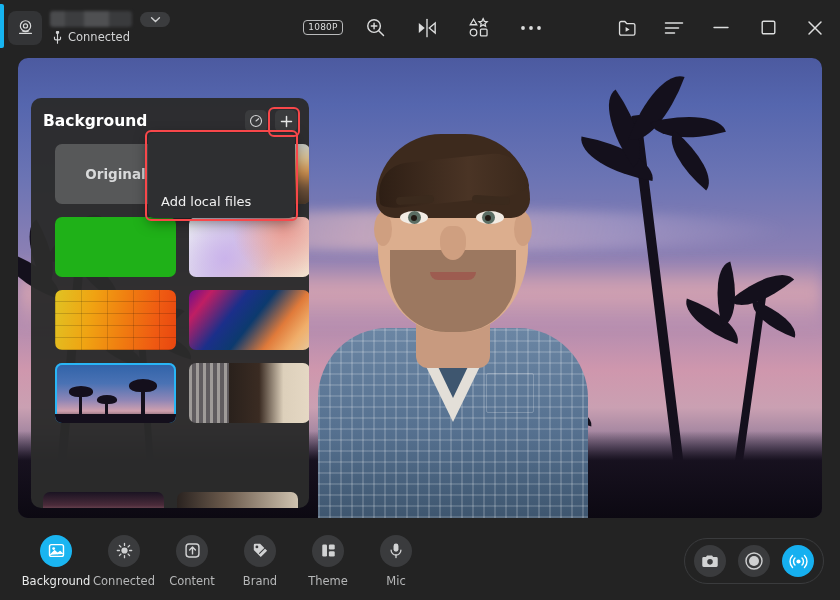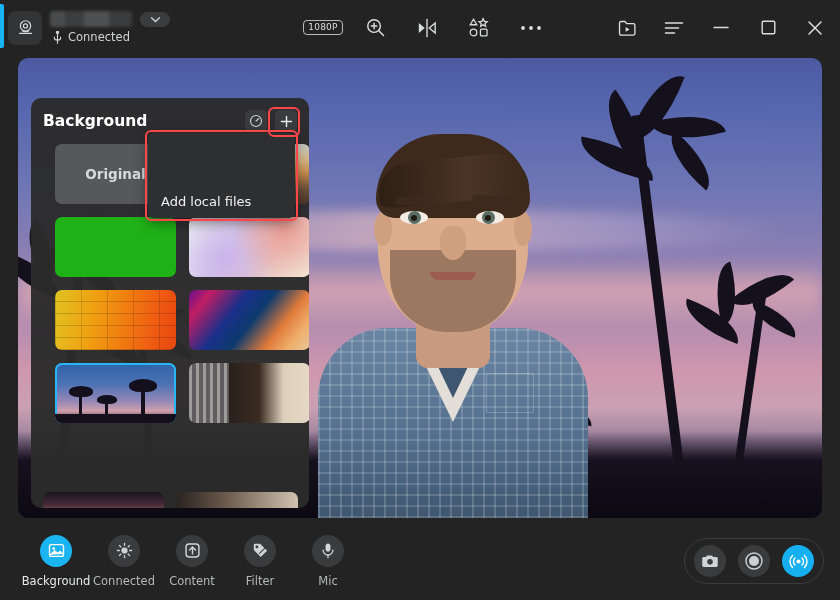--- a/index.html
+++ b/index.html
@@ -522,23 +522,33 @@
     </div>
 
     <div class="nav-item">
       <div class="nav-circle">
         <svg width="17" height="17" viewBox="0 0 18 18" fill="none" stroke="#d2d3d4" stroke-width="1.4">
           <path d="M8.6 1.9H3.2a1.3 1.3 0 0 0-1.3 1.3v5.4l7.4 7.4 6.7-6.7z" fill="#d2d3d4" stroke="none"></path>
           <circle cx="5.2" cy="5.2" r="1.5" fill="#3a3b3d" stroke="none"></circle>
           <path d="M10.4 9.8 13.6 6.6M8 12 11.2 8.8" stroke="#3a3b3d" stroke-width="1.1" stroke-linecap="round"></path>
         </svg>
       </div>
-      <span class="nav-label">Filter</span>
-    </div>
-
+      <span class="nav-label">Brand</span>
+    </div>
+
+    <div class="nav-item">
+      <div class="nav-circle">
+        <svg width="17" height="17" viewBox="0 0 18 18" fill="#d2d3d4">
+          <rect x="2.4" y="2.6" width="5" height="12.8" rx="1.4"></rect>
+          <rect x="9.4" y="2.6" width="6.2" height="5.4" rx="1.4"></rect>
+          <rect x="9.4" y="9.8" width="6.2" height="5.6" rx="1.4"></rect>
+        </svg>
+      </div>
+      <span class="nav-label">Theme</span>
+    </div>
 
 
     <div class="nav-item">
       <div class="nav-circle">
         <svg width="16" height="17" viewBox="0 0 16 18" fill="none" stroke="#d2d3d4" stroke-width="1.4">
           <rect x="5.4" y="1.6" width="5.2" height="8.6" rx="2.6" fill="#d2d3d4" stroke="none"></rect>
           <path d="M2.8 8.6a5.2 5.2 0 0 0 10.4 0" stroke-linecap="round"></path>
           <path d="M8 13.8v2.6" stroke-linecap="round"></path>
         </svg>
       </div>

